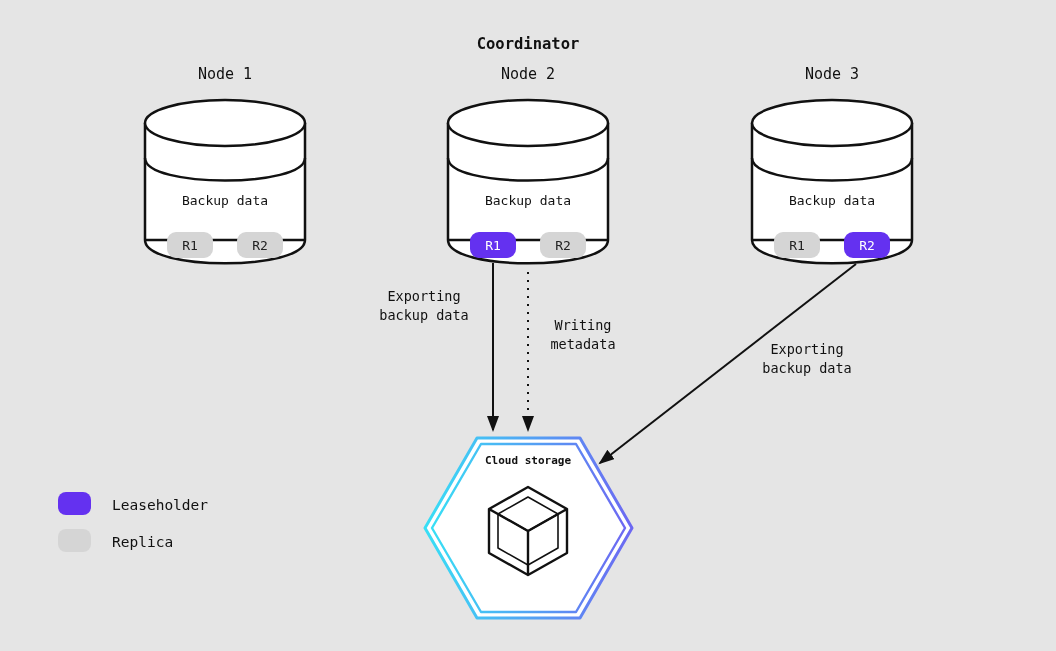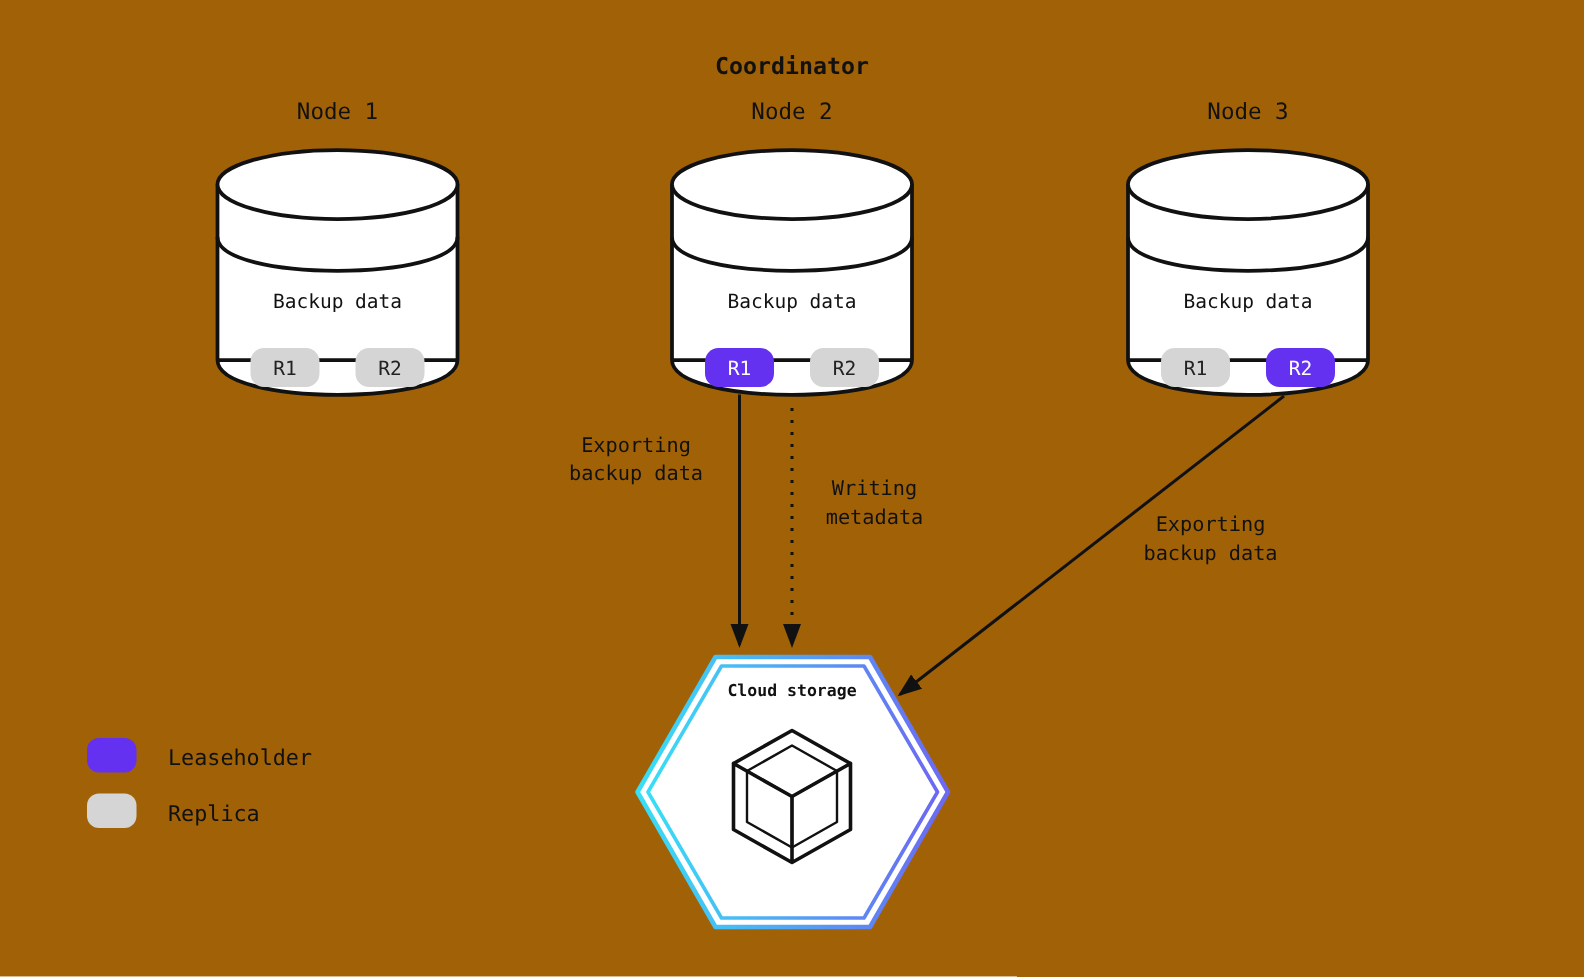--- a/index.html
+++ b/index.html
@@ -1,16 +1,16 @@
 <!DOCTYPE html>
 <html><head>
 <meta charset="utf-8">
 <style>
   html,body{margin:0;padding:0;background:#ffffff;}
-  .stage{width:1056px;height:651px;position:relative;background:#a16207;overflow:hidden;}
+  .stage{width:1056px;height:651px;position:relative;background:#e5e5e5;overflow:hidden;}
   svg{display:block;}
   .t-title{font:700 15.5px "DejaVu Sans Mono", monospace; fill:#111111;}
   .t-node{font:400 15px "DejaVu Sans Mono", monospace; fill:#111111;}
   .t-backup{font:400 13px "DejaVu Sans Mono", monospace; fill:#111111;}
   .t-badge{font:400 13px "DejaVu Sans Mono", monospace;}
   .t-arrow{font:400 13.5px "DejaVu Sans Mono", monospace; fill:#111111;}
   .t-cloud{font:700 11px "DejaVu Sans Mono", monospace; fill:#111111;}
   .t-legend{font:400 14.5px "DejaVu Sans Mono", monospace; fill:#111111;}
   .mid{text-anchor:middle;}
   .shape{stroke:#111111;stroke-width:2.5;fill:#ffffff;}

